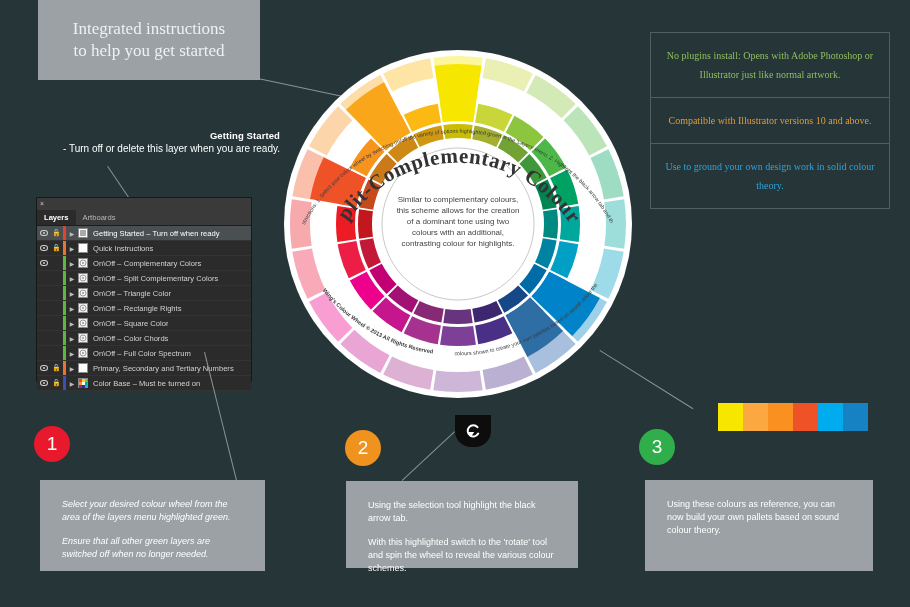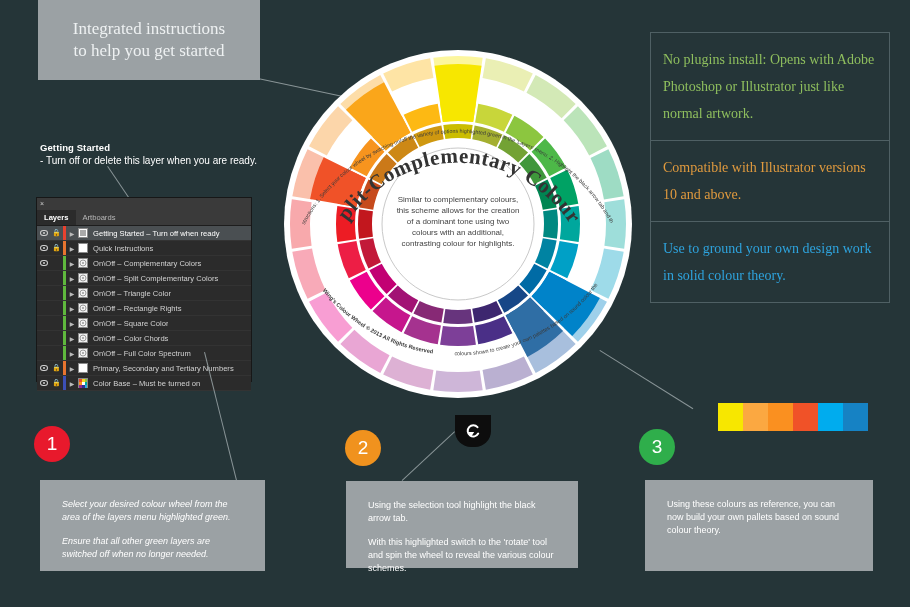--- a/index.html
+++ b/index.html
@@ -27,21 +27,21 @@
   }
   #header-banner .htxt{
     font-family:"Liberation Serif", serif;
     font-size:17px;line-height:22px;
     text-align:center;color:#eef1f2;
     padding:0 8px;
   }
 
   
   #getting-started{
-    position:absolute;left:40px;top:142px;width:240px;
+    position:absolute;left:40px;top:130px;width:240px;text-align:right;
   }
   #getting-started .gs-title{
     font-size:9.5px;font-weight:bold;color:#ffffff;letter-spacing:.1px;
   }
   #getting-started .gs-sub{
     font-size:10px;color:#ffffff;margin-top:2px;
   }
 
   
   #layers-panel{
@@ -86,23 +86,23 @@
     background:#d0d0d0;border-radius:50%;
   }
 
   
   #right-panels{
     position:absolute;left:650px;top:32px;width:240px;
     border:1px solid #4f6064;box-sizing:border-box;
   }
   .info-panel{
     border-bottom:1px solid #4f6064;
-    text-align:left;
+    text-align:center;
     font-family:"Liberation Serif", serif;
-    font-size:14px;line-height:27px;
+    font-size:10px;line-height:19px;
     padding:13px 12px;
     box-sizing:border-box;
   }
   .info-panel:last-child{border-bottom:none;}
 
   
   .num-circle{
     position:absolute;width:36px;height:36px;border-radius:50%;
     display:flex;align-items:center;justify-content:center;
     color:#ffffff;font-size:19px;font-family:"Liberation Sans", sans-serif;

